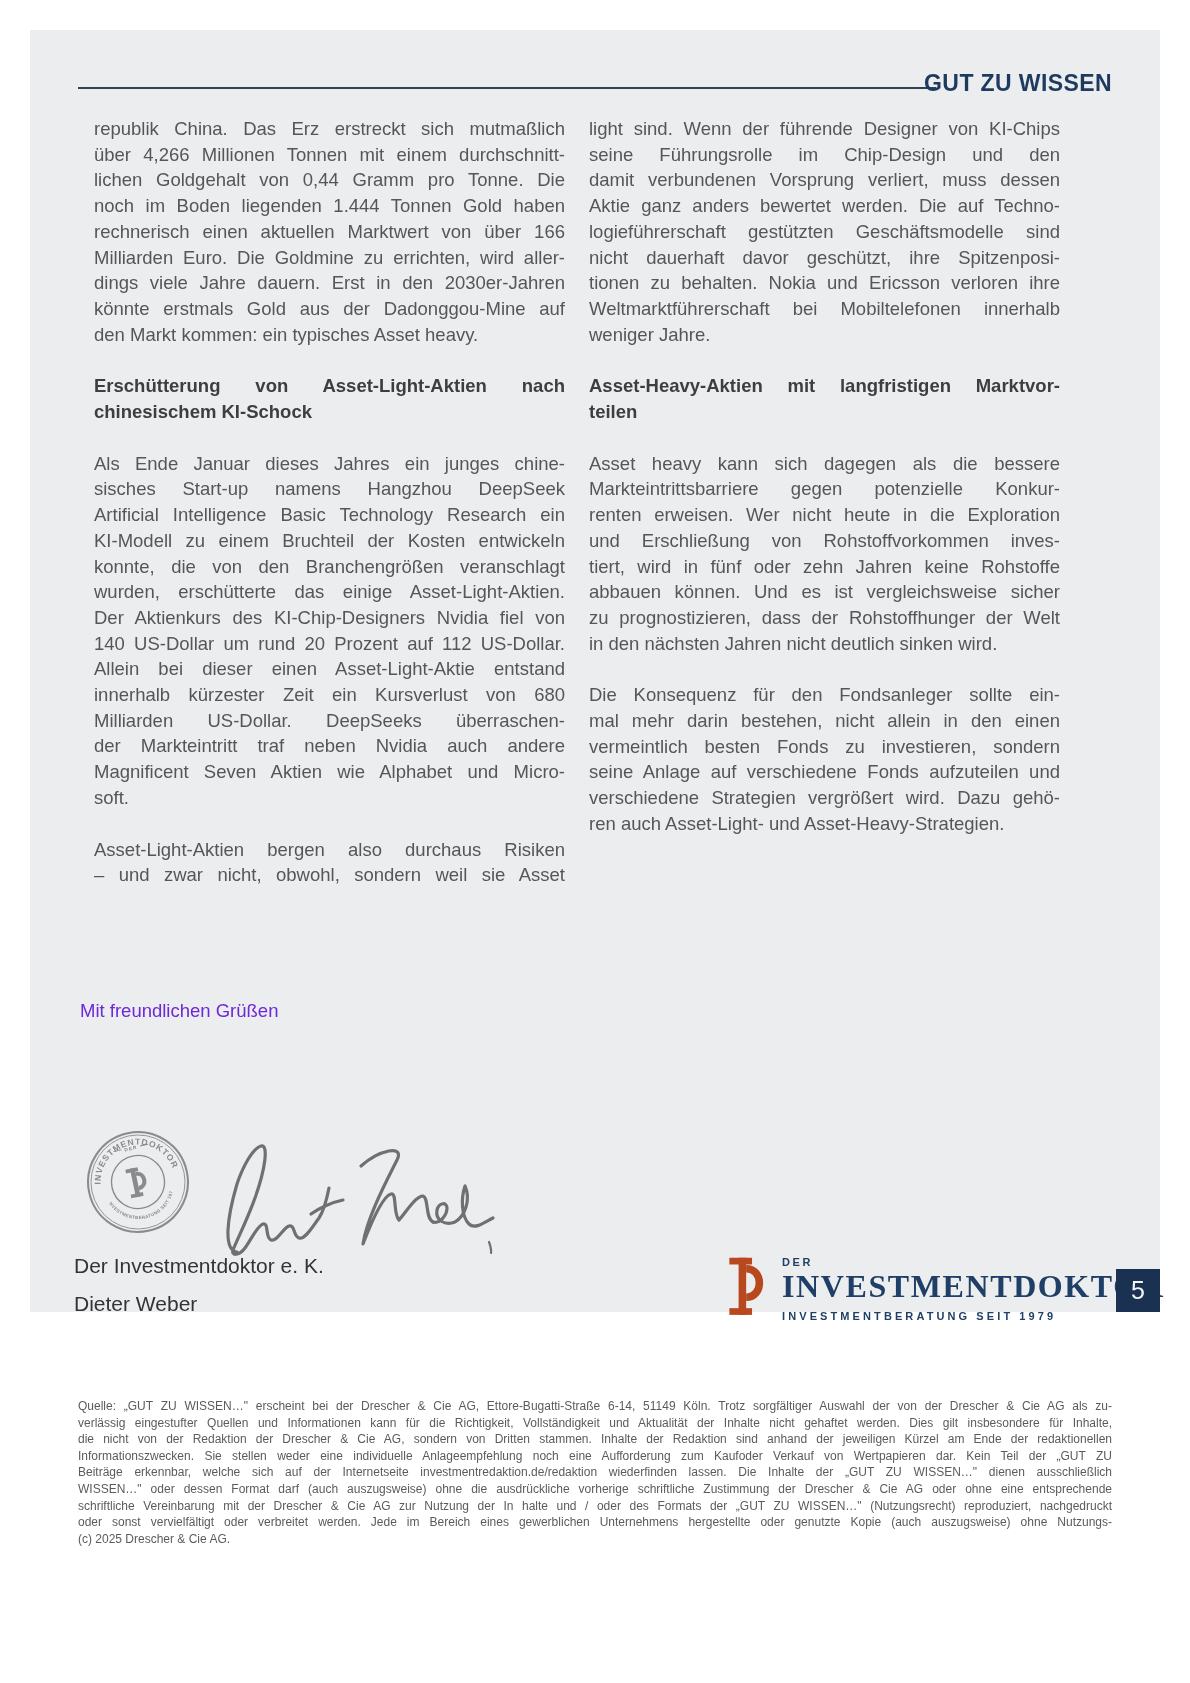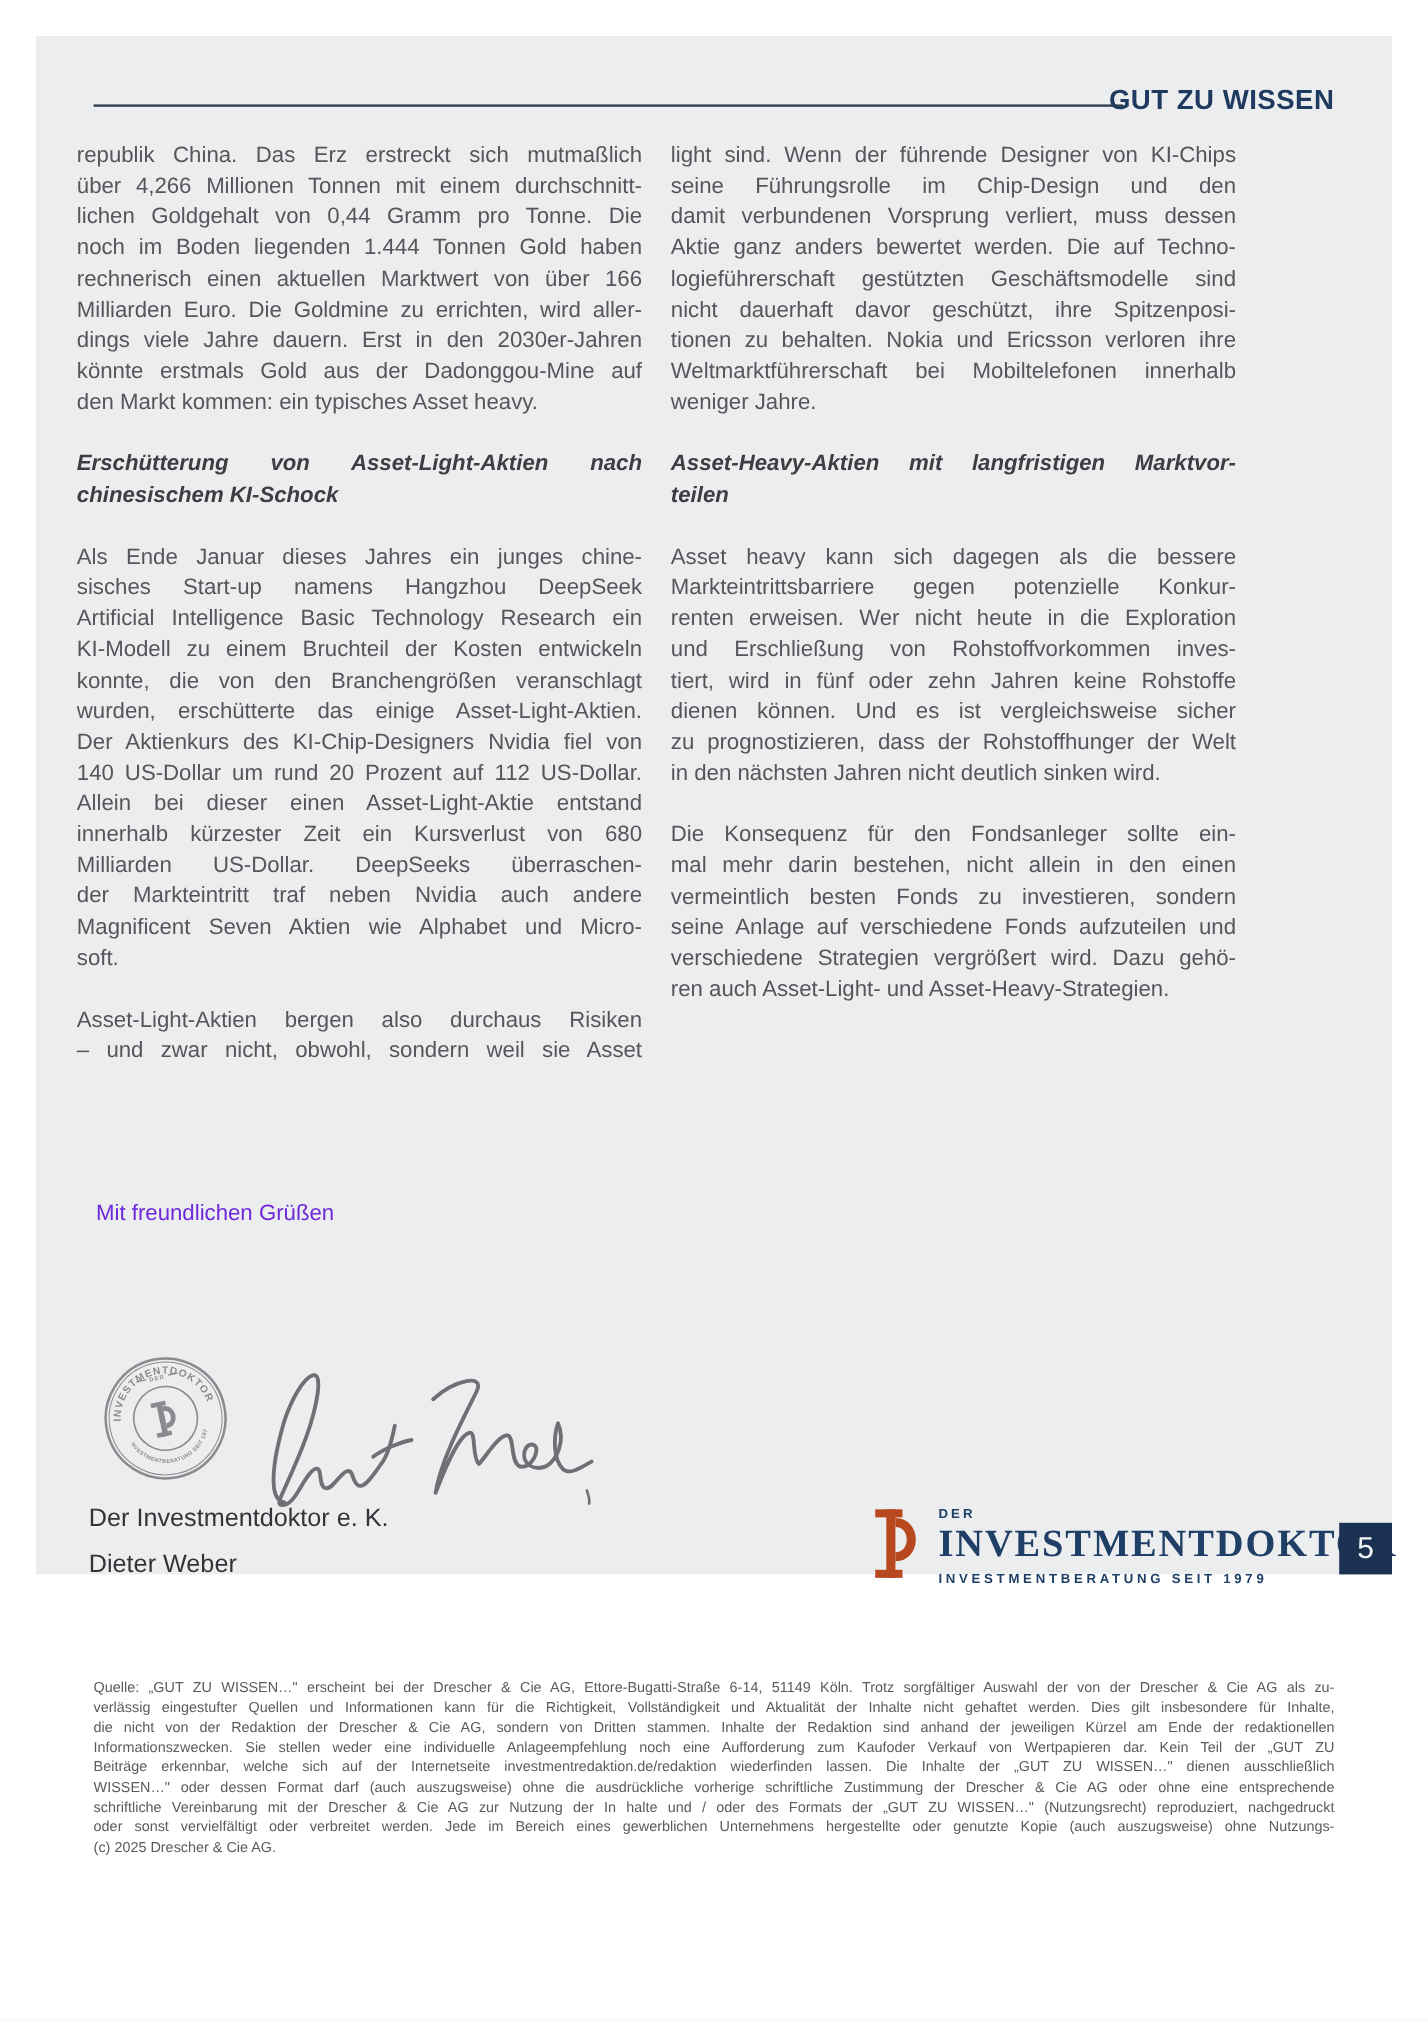--- a/index.html
+++ b/index.html
@@ -17,26 +17,26 @@
     background:var(--page-bg);
   }
   .header-rule{
     position:absolute;left:48px;top:57px;width:858px;height:2px;background:var(--rule);
   }
   .header-title{
     position:absolute;right:48px;top:40px;font-size:23px;font-weight:bold;
     color:var(--navy);letter-spacing:.4px;white-space:nowrap;
   }
   .columns{
-    position:absolute;left:34px;top:86px;width:966px;
+    position:absolute;left:64px;top:86px;width:966px;
     display:grid;grid-template-columns:471px 471px;column-gap:24px;
     font-size:18.5px;line-height:25.7px;color:var(--text);gap:24px;
   }
   .block{margin:0 0 26px 0;}
-  .block.heading{font-weight:bold;color:var(--heading);font-style:italic;}
+  .block.heading{font-weight:bold;color:var(--heading);}
   .line{text-align:justify;text-align-last:justify;}
   .line.last{text-align-last:left;}
   .salutation{
     position:absolute;left:50px;top:970px;font-size:18.5px;color:#6d28d9;
   }
   .stamp{position:absolute;left:56px;top:1100px;width:104px;height:104px;}
   .signature{position:absolute;left:158px;top:1092px;width:320px;height:150px;}
   .company-line{position:absolute;left:44px;top:1224px;font-size:21px;color:var(--dark);}
   .person-line{position:absolute;left:44px;top:1262px;font-size:21px;color:var(--dark);}
   .logo{position:absolute;left:696px;top:1224px;display:flex;align-items:flex-start;}
@@ -118,21 +118,21 @@
       <div class="block heading">
           <div class="line">Asset-Heavy-Aktien mit langfristigen Marktvor-</div>
           <div class="line last">teilen</div>
         </div>
       <div class="block">
           <div class="line">Asset heavy kann sich dagegen als die bessere</div>
           <div class="line">Markteintrittsbarriere gegen potenzielle Konkur-</div>
           <div class="line">renten erweisen. Wer nicht heute in die Exploration</div>
           <div class="line">und Erschließung von Rohstoffvorkommen inves-</div>
           <div class="line">tiert, wird in fünf oder zehn Jahren keine Rohstoffe</div>
-          <div class="line">dienen können. Und es ist vergleichsweise sicher</div>
+          <div class="line">abbauen können. Und es ist vergleichsweise sicher</div>
           <div class="line">zu prognostizieren, dass der Rohstoffhunger der Welt</div>
           <div class="line last">in den nächsten Jahren nicht deutlich sinken wird.</div>
         </div>
       <div class="block">
           <div class="line">Die Konsequenz für den Fondsanleger sollte ein-</div>
           <div class="line">mal mehr darin bestehen, nicht allein in den einen</div>
           <div class="line">vermeintlich besten Fonds zu investieren, sondern</div>
           <div class="line">seine Anlage auf verschiedene Fonds aufzuteilen und</div>
           <div class="line">verschiedene Strategien vergrößert wird. Dazu gehö-</div>
           <div class="line last">ren auch Asset-Light- und Asset-Heavy-Strategien.</div>

